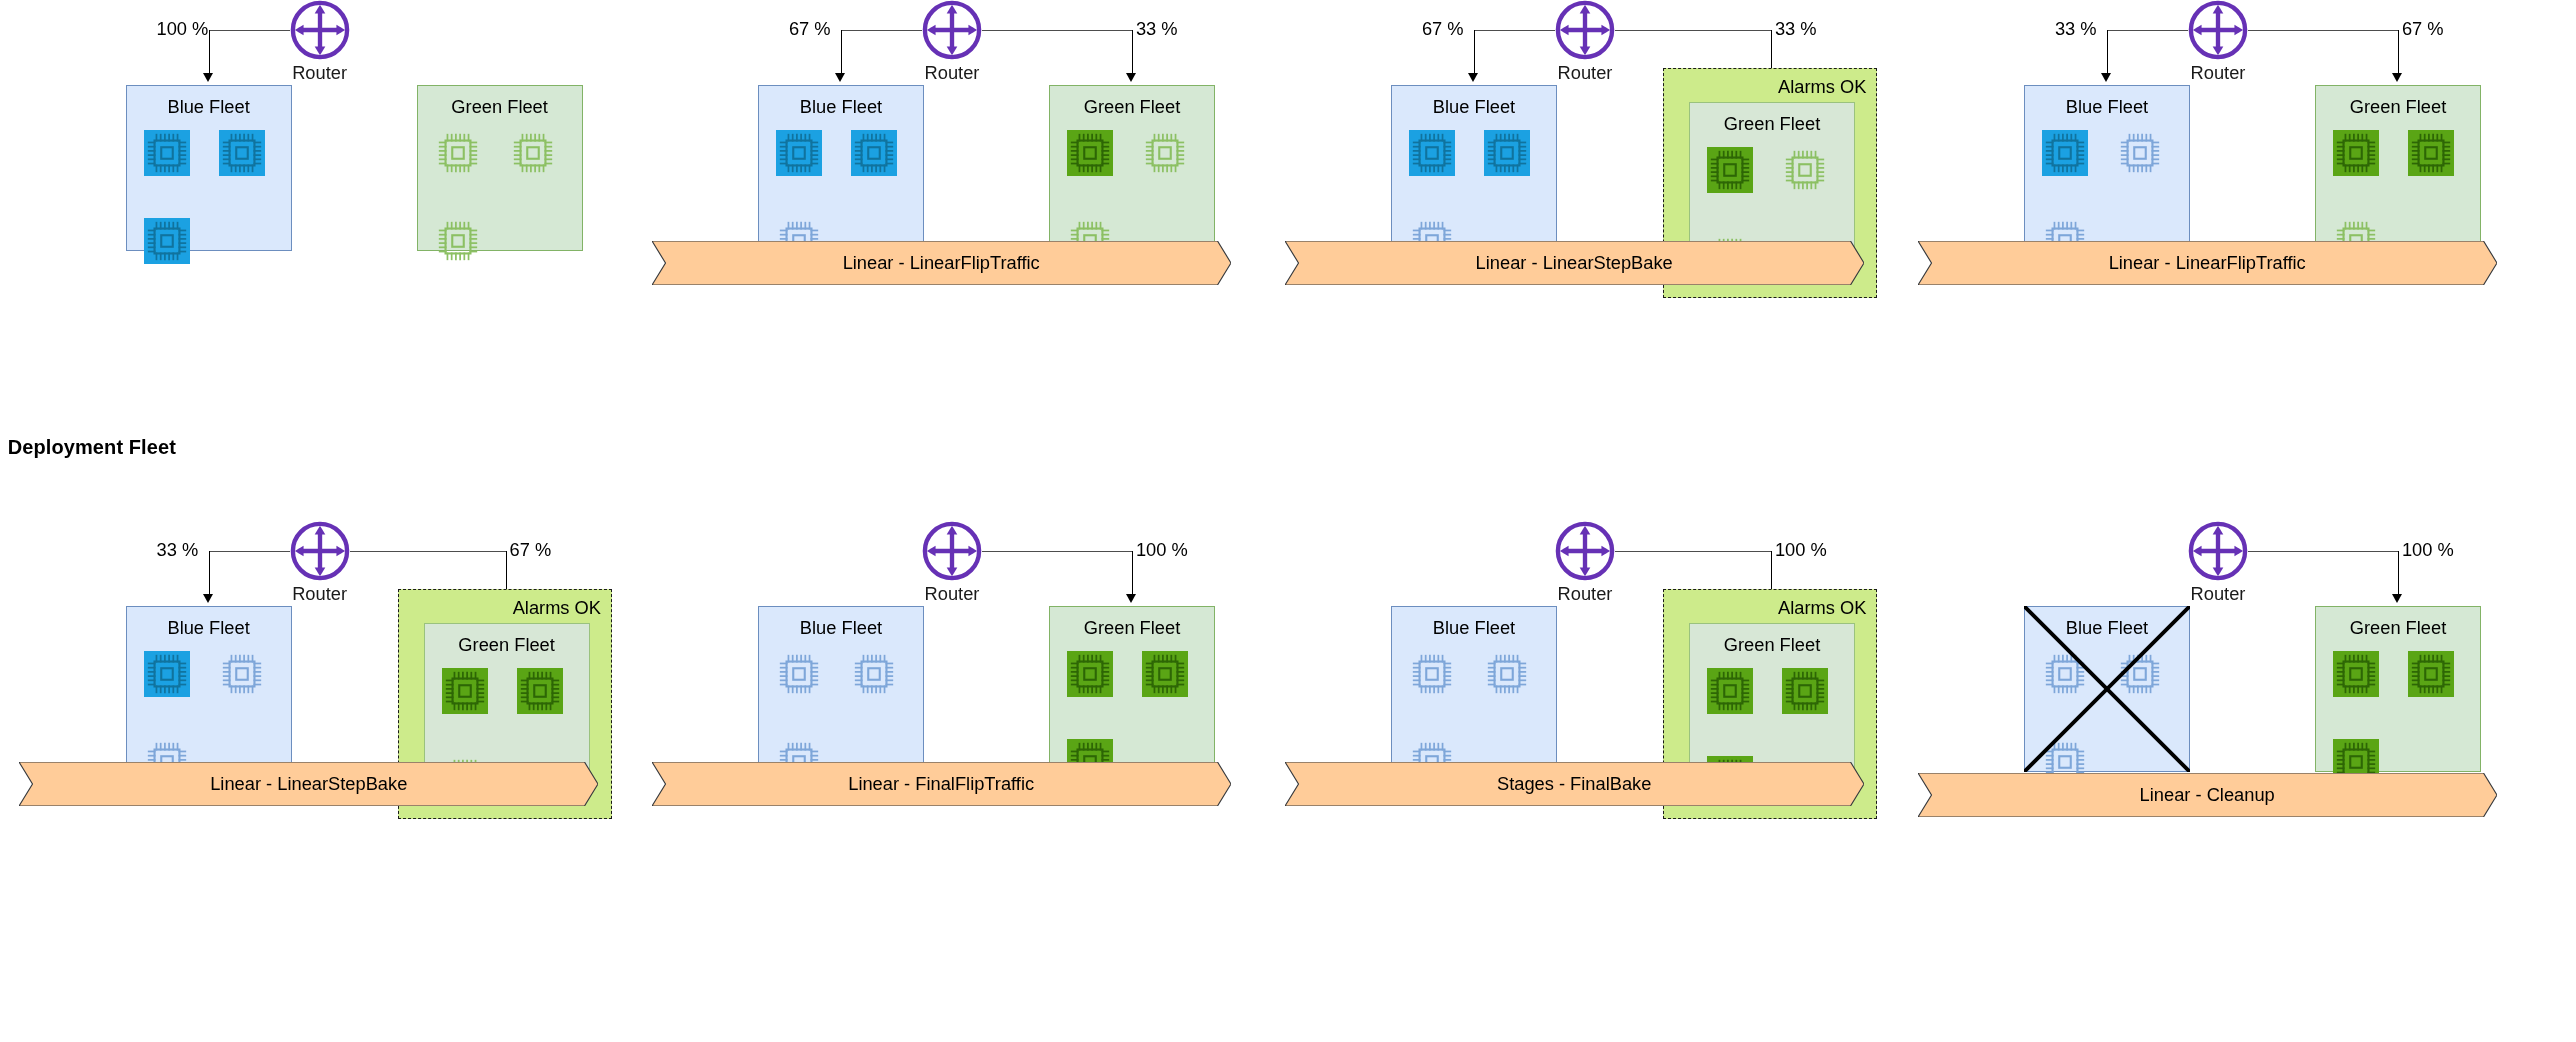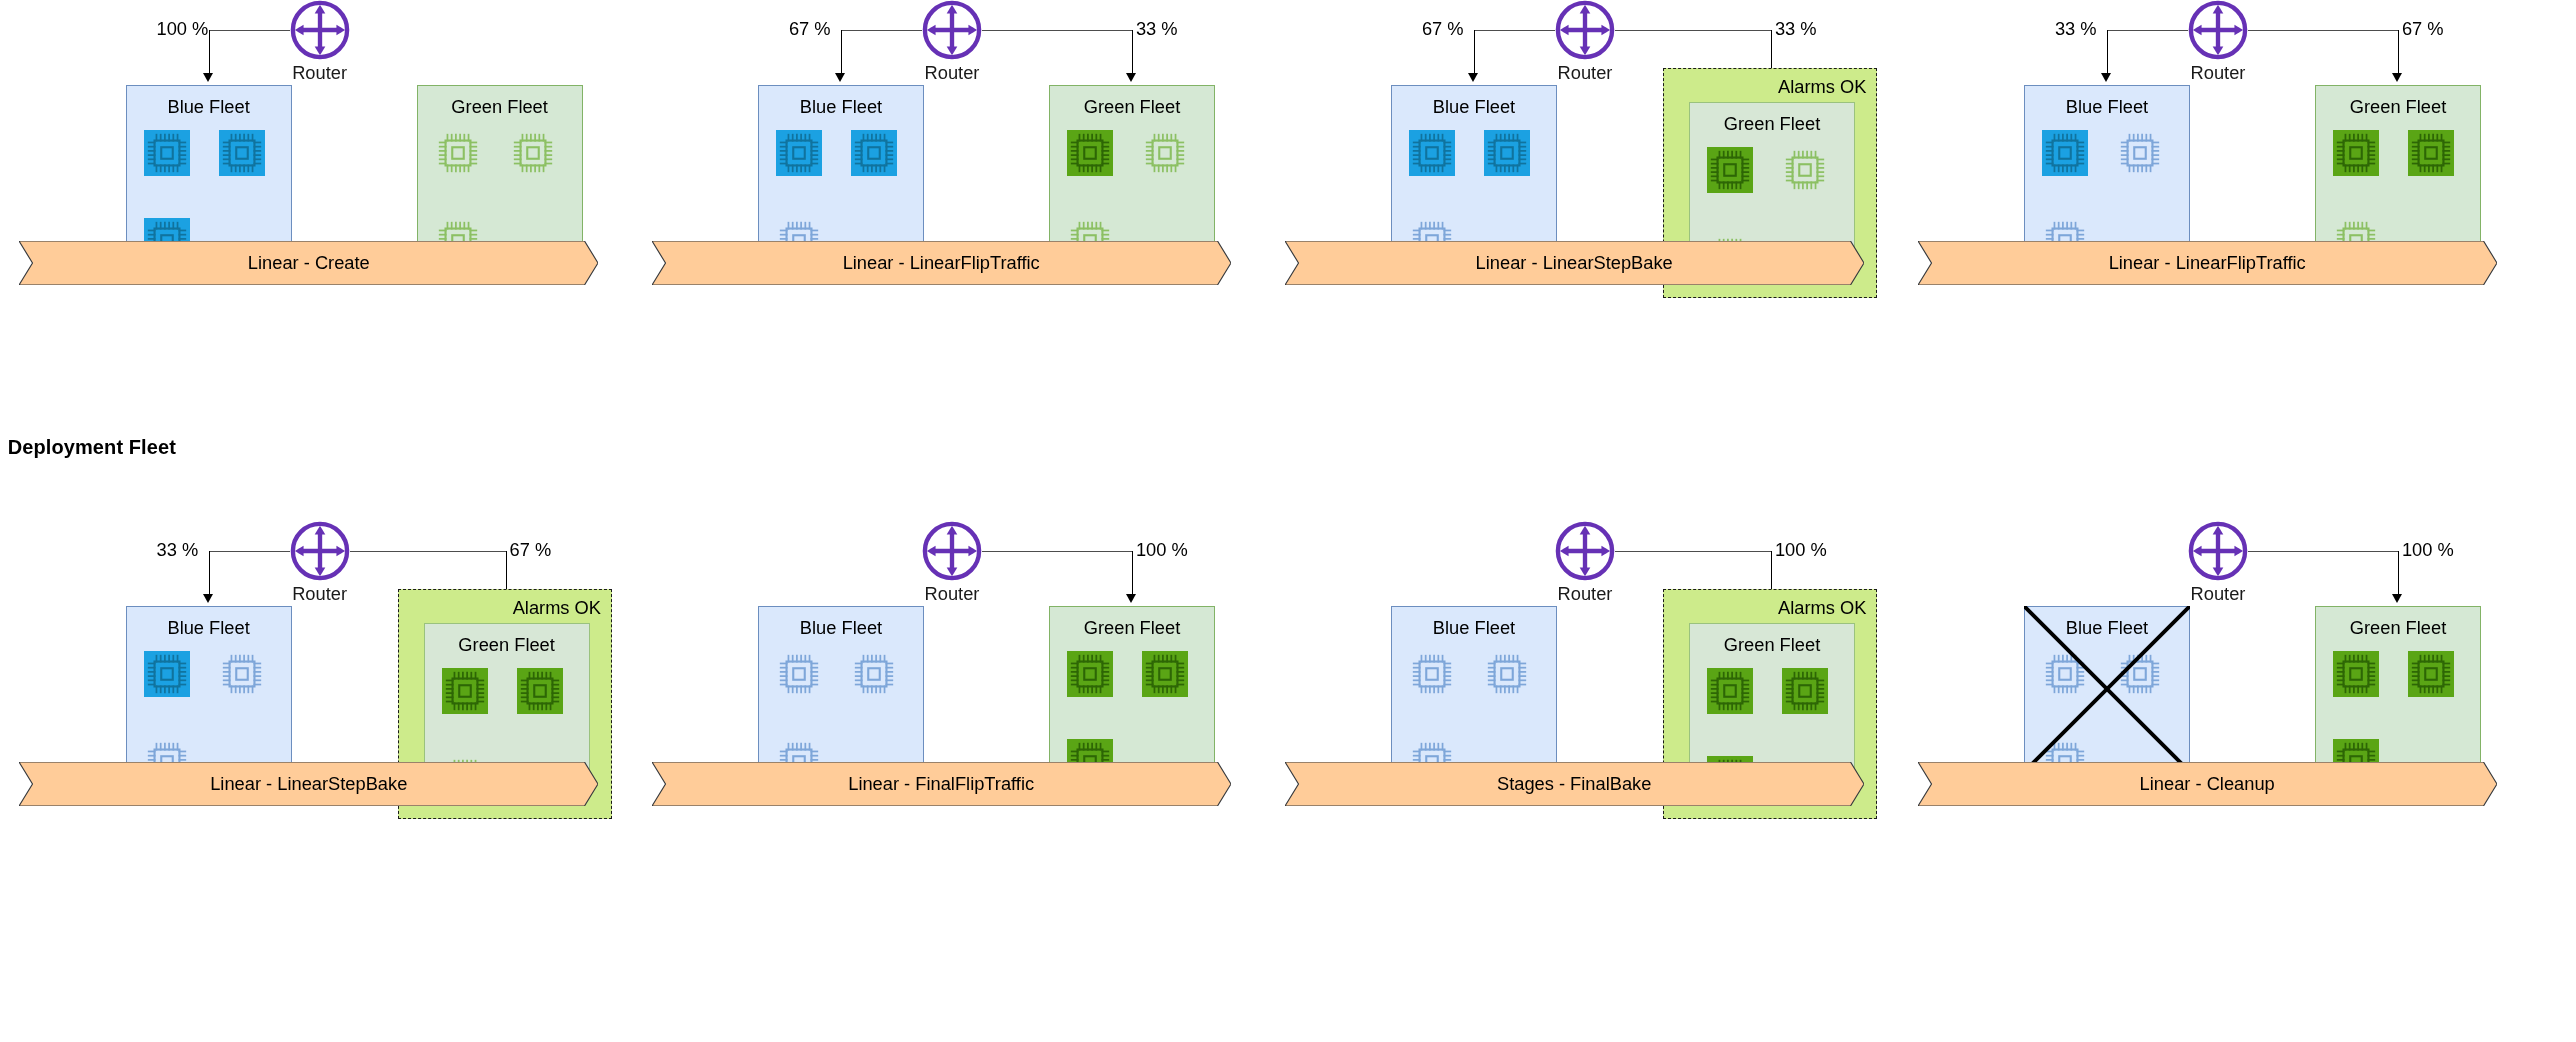--- a/index.html
+++ b/index.html
@@ -360,26 +360,20 @@
                 <line x1="36" y1="26.200000000000003" x2="44" y2="26.200000000000003" stroke="#8cc063" stroke-width="1.8"></line>
                 <line x1="4" y1="30.6" x2="12" y2="30.6" stroke="#8cc063" stroke-width="1.8"></line>
                 <line x1="36" y1="30.6" x2="44" y2="30.6" stroke="#8cc063" stroke-width="1.8"></line>
                 <line x1="4" y1="35" x2="12" y2="35" stroke="#8cc063" stroke-width="1.8"></line>
                 <line x1="36" y1="35" x2="44" y2="35" stroke="#8cc063" stroke-width="1.8"></line>
     <rect x="11" y="11" width="26" height="26" fill="none" stroke="#8cc063" stroke-width="2.2"></rect>
     <rect x="18" y="18" width="12" height="12" fill="none" stroke="#8cc063" stroke-width="2.2"></rect>
   </svg>
             </div>
           </div>
-    </div>
-        <div class="stage" style="left:7.7px;top:241px;width:579px">
-      <svg viewBox="0 0 600 46" preserveAspectRatio="none">
-    <path d="M0,0 L586,0 L600,23 L586,46 L0,46 L14,23 Z" fill="#ffcc99" stroke="#36393d" stroke-width="1.2"></path>
-  </svg>
-      <div class="stage-label">Linear - Create</div>
     </div>
       </div>
       <div class="panel" style="left: 644px;">
         <div class="router" style="left:278px">
       <svg viewBox="0 0 62 62">
     <circle cx="31" cy="31" r="28" fill="none" stroke="#6631b5" stroke-width="4.5"></circle>
     <line x1="31" y1="9" x2="31" y2="53" stroke="#6631b5" stroke-width="4.5"></line>
     <line x1="9" y1="31" x2="53" y2="31" stroke="#6631b5" stroke-width="4.5"></line>
     <polygon points="31,5 25.5,14 36.5,14" fill="#6631b5"></polygon>
     <polygon points="31,57 25.5,48 36.5,48" fill="#6631b5"></polygon>
@@ -1948,21 +1942,21 @@
                 <line x1="4" y1="30.6" x2="12" y2="30.6" stroke="#2d6605" stroke-width="1.8"></line>
                 <line x1="36" y1="30.6" x2="44" y2="30.6" stroke="#2d6605" stroke-width="1.8"></line>
                 <line x1="4" y1="35" x2="12" y2="35" stroke="#2d6605" stroke-width="1.8"></line>
                 <line x1="36" y1="35" x2="44" y2="35" stroke="#2d6605" stroke-width="1.8"></line>
     <rect x="11" y="11" width="26" height="26" fill="none" stroke="#2d6605" stroke-width="2.2"></rect>
     <rect x="18" y="18" width="12" height="12" fill="none" stroke="#2d6605" stroke-width="2.2"></rect>
   </svg>
             </div>
           </div>
     </div>
-        <div class="stage" style="left:7.7px;top:241px;width:579px">
+        <div class="stage" style="left:7.7px;top:252px;width:579px">
       <svg viewBox="0 0 600 46" preserveAspectRatio="none">
     <path d="M0,0 L586,0 L600,23 L586,46 L0,46 L14,23 Z" fill="#ffcc99" stroke="#36393d" stroke-width="1.2"></path>
   </svg>
       <div class="stage-label">Linear - Cleanup</div>
     </div>
       </div>
     </div>
 
 </div>
 

